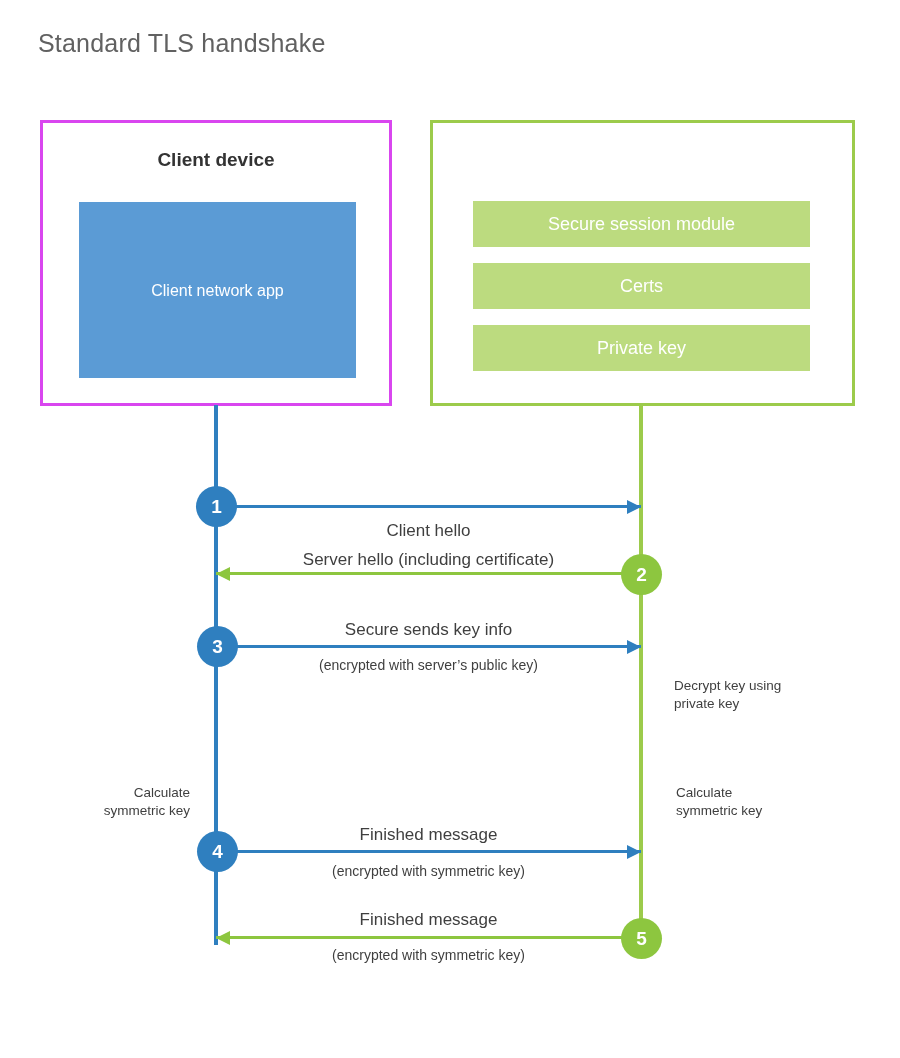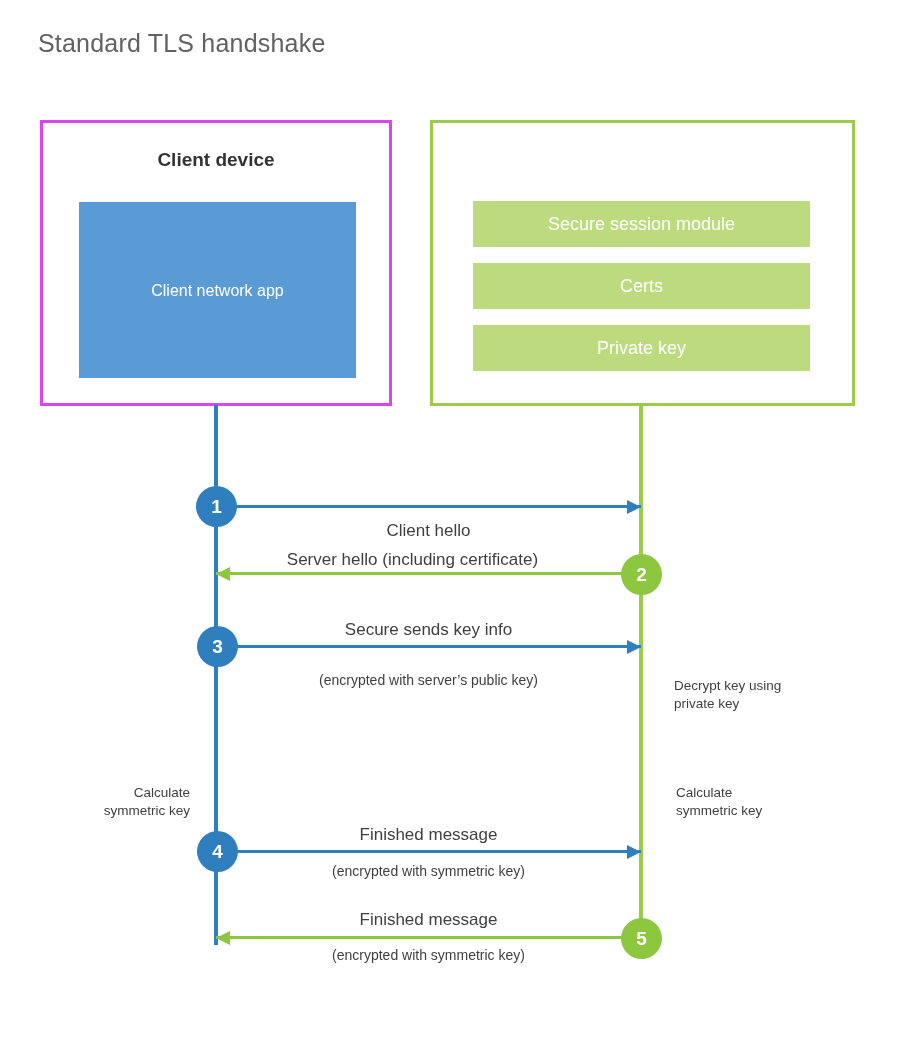--- a/index.html
+++ b/index.html
@@ -220,29 +220,29 @@
     <div class="shaft"></div>
     <div class="head"></div>
   </div>
   <div class="msg-label" style="left:216px; top:479px; width:425px;margin-top:42px;">Client hello</div>
   <div class="step-circle blue" style="left:196px; top:486px;">1</div>
 
   <div class="msg-arrow green to-left" style="left:216px; top:567px; width:425px;">
     <div class="shaft"></div>
     <div class="head"></div>
   </div>
-  <div class="msg-label" style="left:200px; top:550px; width:425px;">Server hello (including certificate)</div>
+  <div class="msg-label" style="left:216px; top:550px; width:425px;">Server hello (including certificate)</div>
   <div class="step-circle green" style="left:621px; top:554px;">2</div>
 
   <div class="msg-arrow blue to-right" style="left:216px; top:640px; width:425px;">
     <div class="shaft"></div>
     <div class="head"></div>
   </div>
   <div class="msg-label" style="left:216px; top:620px; width:425px;">Secure sends key info</div>
-  <div class="msg-sublabel" style="left:216px; top:657px; width:425px;margin-top:15px;">(encrypted with server’s public key)</div>
+  <div class="msg-sublabel" style="left:216px; top:657px; width:425px;">(encrypted with server’s public key)</div>
   <div class="step-circle blue" style="left:197px; top:626px;">3</div>
 
   <div class="side-note left-align" style="left:674px; top:633px; width:190px;">Decrypt key using
 private key</div>
 
   <div class="side-note right-align" style="left:30px; top:740px; width:160px;">Calculate
 symmetric key</div>
   <div class="side-note left-align" style="left:676px; top:740px; width:190px;">Calculate
 symmetric key</div>
 

